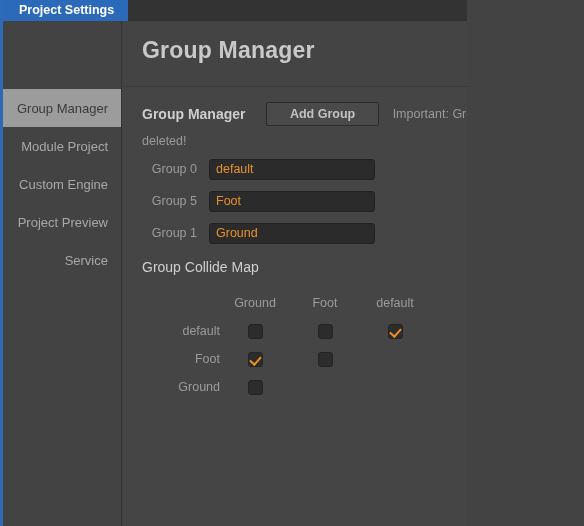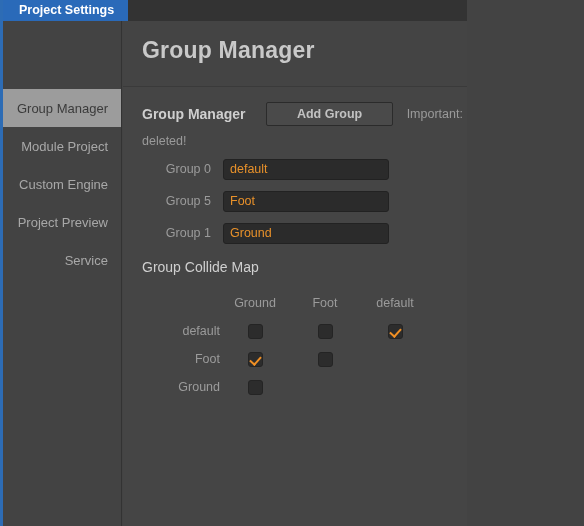--- a/index.html
+++ b/index.html
@@ -124,41 +124,41 @@
   .sec-title {
     font-size: 14px;
     font-weight: bold;
     color: #cfcfcf;
     vertical-align: middle;
   }
   .add-btn {
     display: inline-block;
     vertical-align: middle;
     margin-left: 16px;
-    padding: 4px 30px;
+    padding: 4px 23px;
     background: #4a4a4a;
     border: 1px solid #2b2b2b;
     border-radius: 2px;
     color: #c2c2c2;
     font-size: 12.5px;
     font-weight: bold;
     font-family: "Liberation Sans", sans-serif;
     cursor: pointer;
   }
   .note {
     vertical-align: middle;
     margin-left: 9px;
     color: #9a9a9a;
     font-size: 12.5px;
   }
 
   
   .group-rows {
     position: absolute;
-    left: 33px; top: 66px;
+    left: 19px; top: 66px;
   }
   .group-row {
     display: flex;
     align-items: center;
     height: 32px;
   }
   .group-label {
     width: 67px;
     text-align: right;
     padding-right: 12px;

